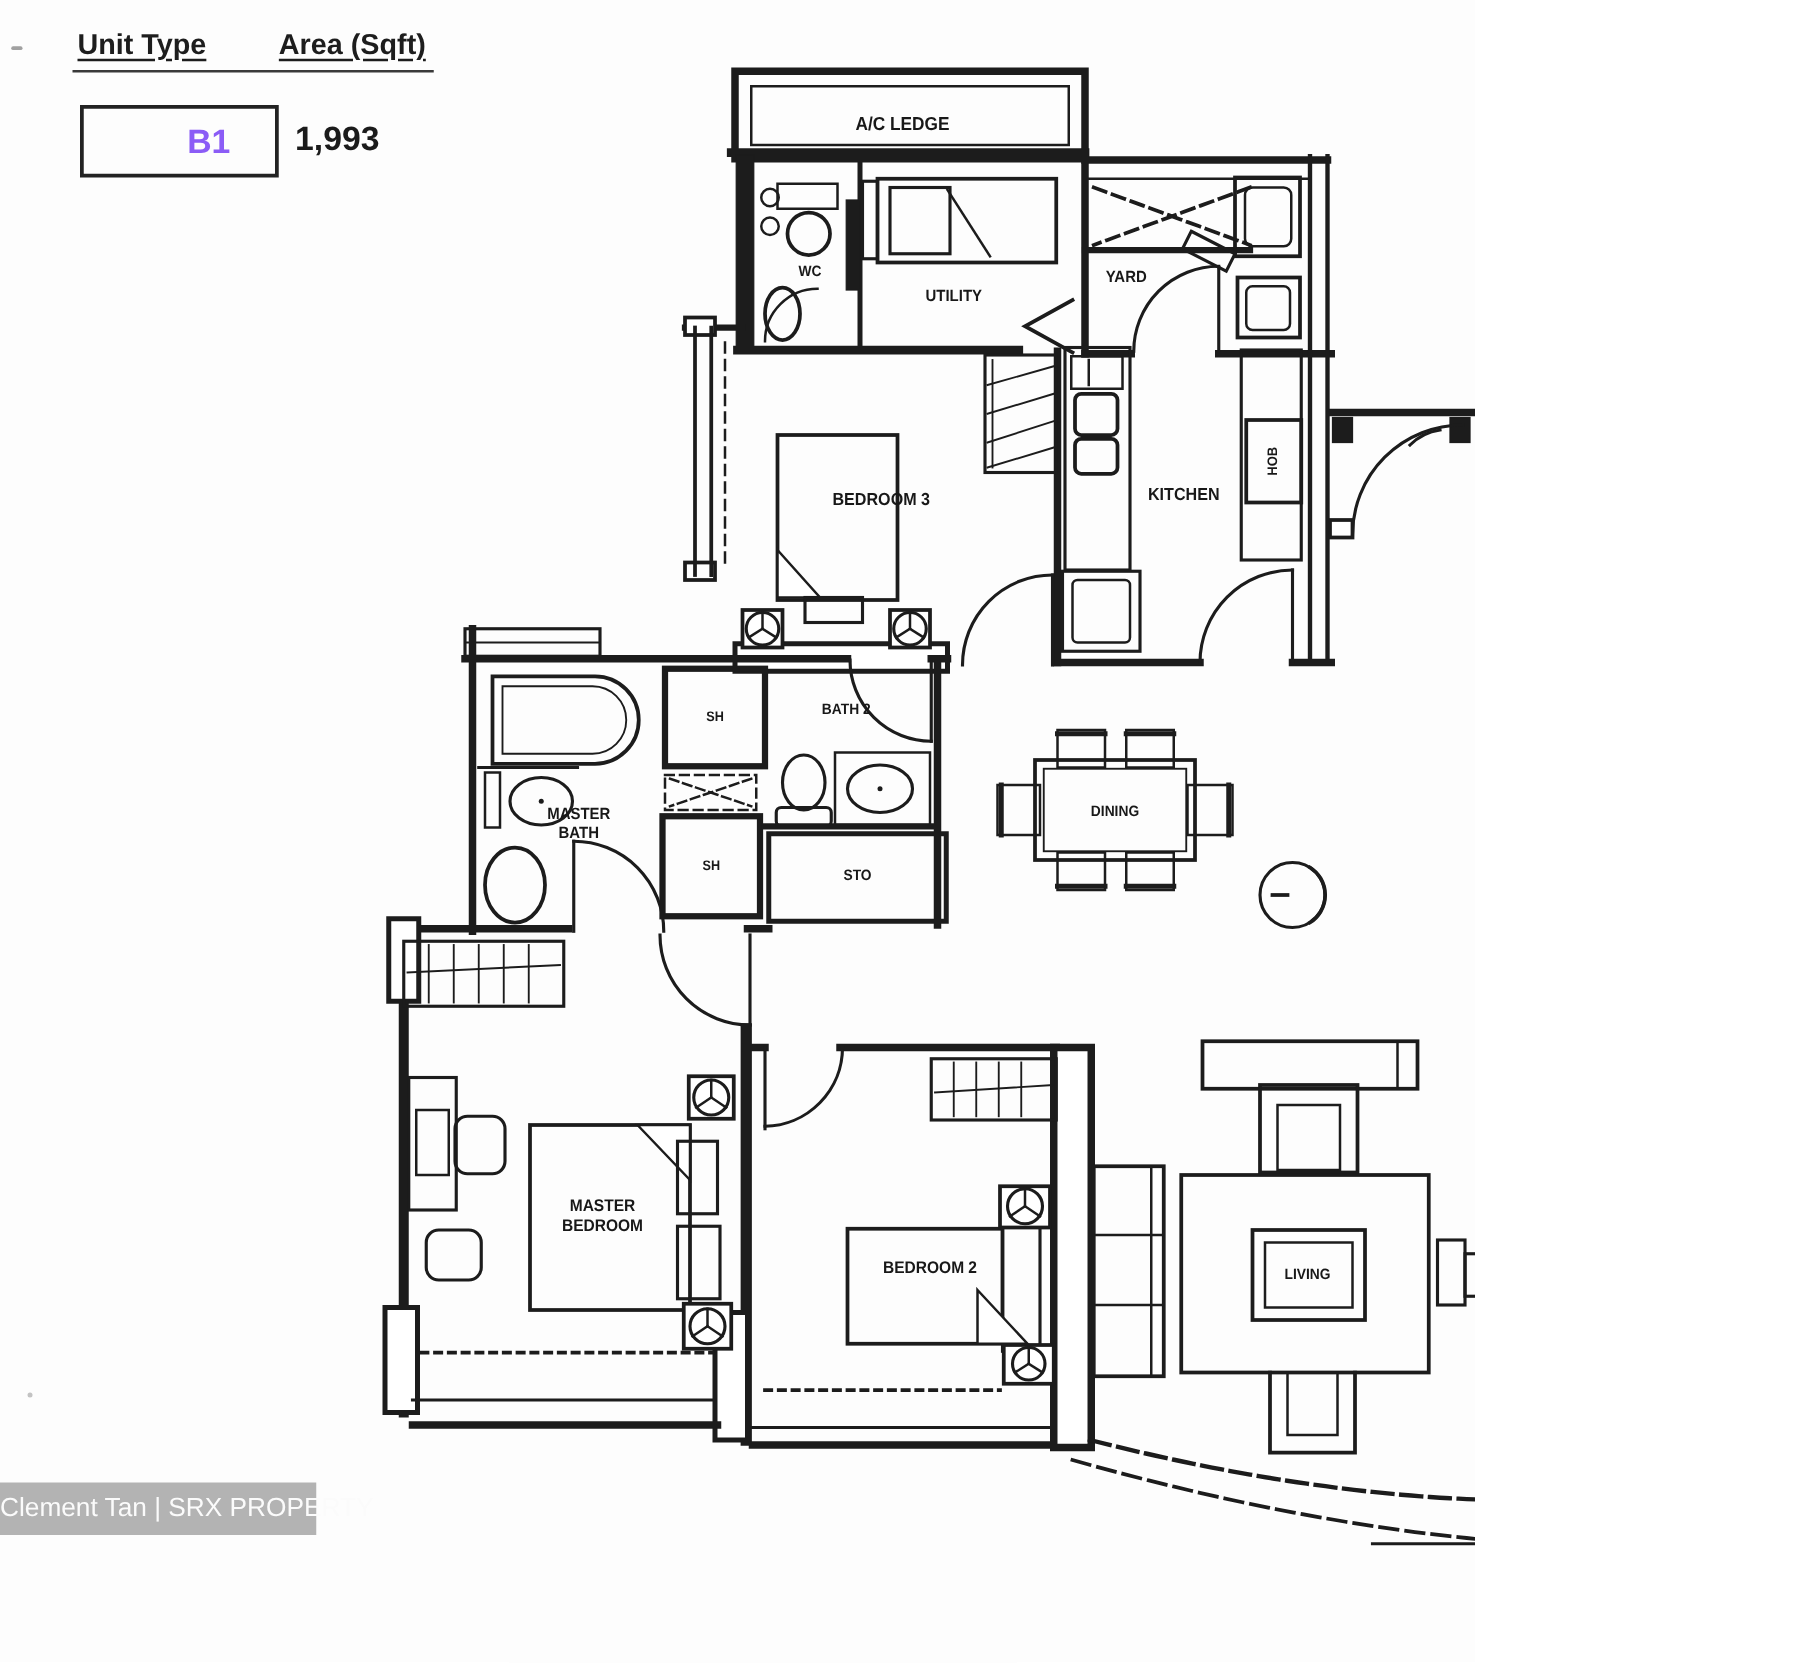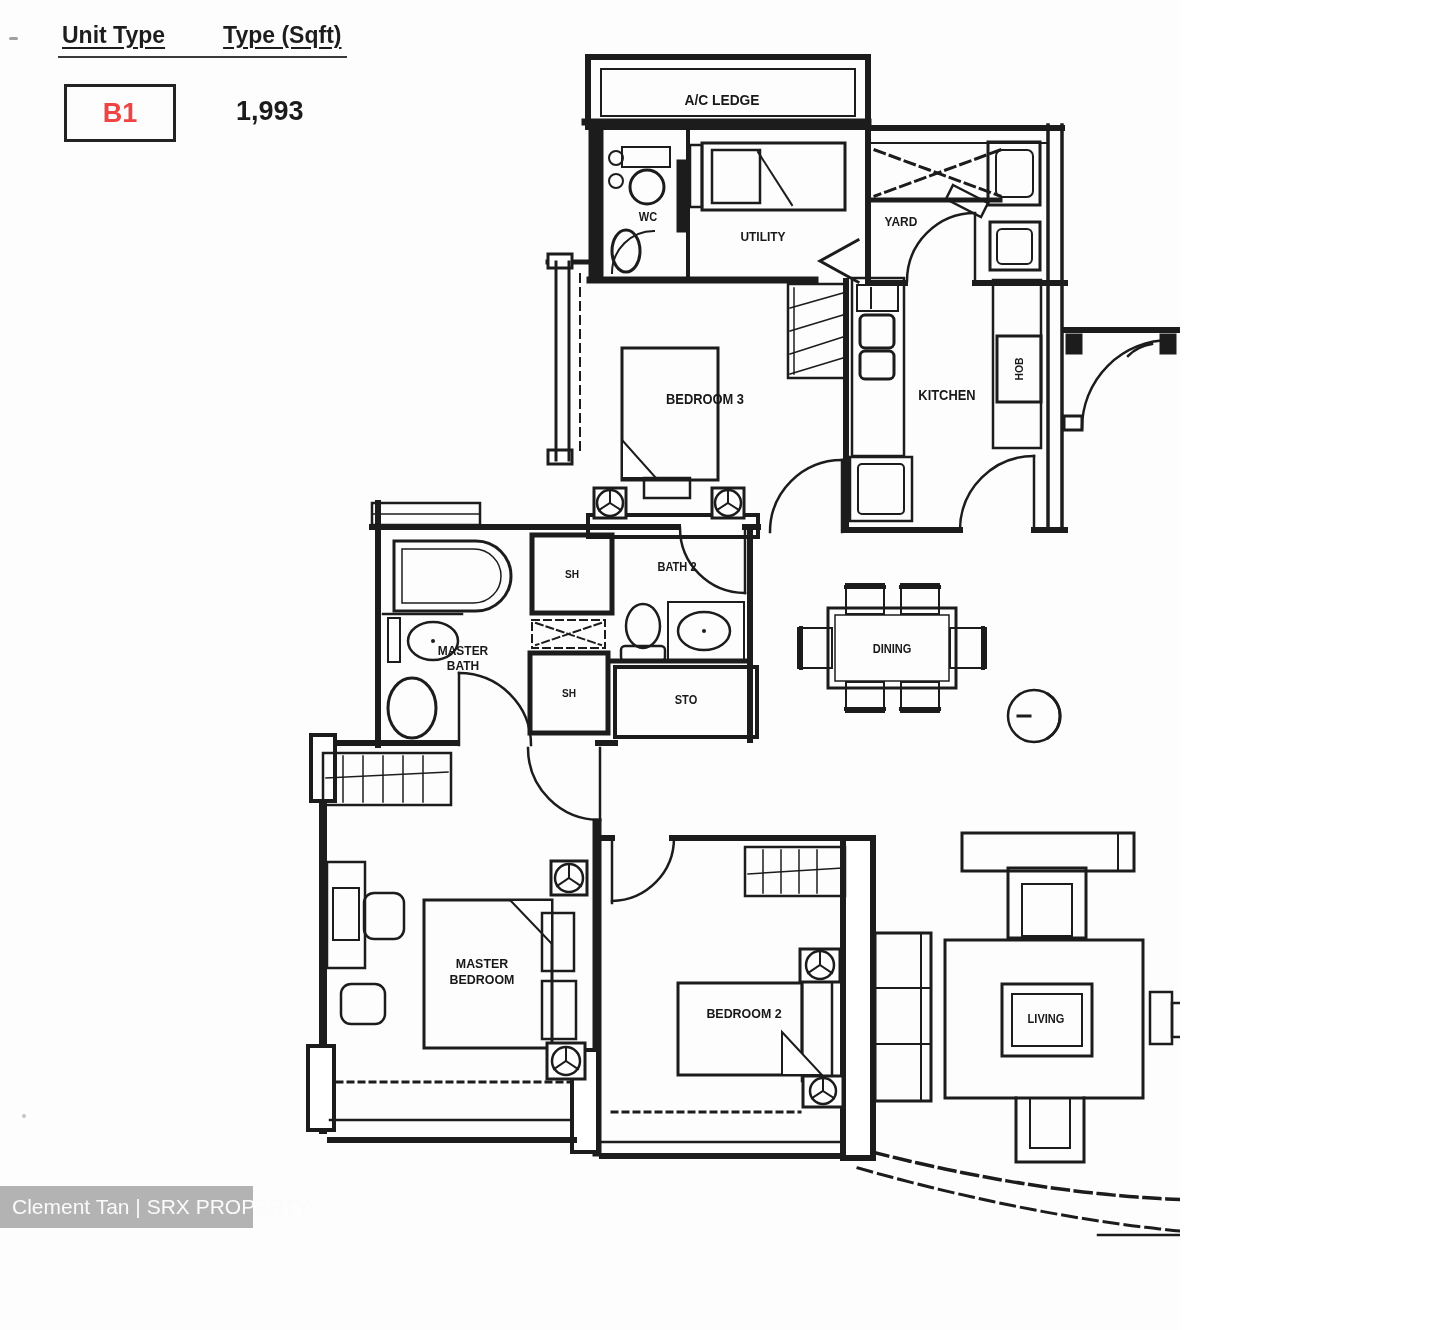--- a/index.html
+++ b/index.html
@@ -9,24 +9,24 @@
   .lbl{position:absolute;font-weight:bold;color:#181818;white-space:nowrap;
        transform:translate(-50%,-50%) scaleX(.92);letter-spacing:0;line-height:1.15;
        text-align:center;font-family:"Liberation Sans",sans-serif;}
   .lbl.vert{transform:translate(-50%,-50%) rotate(-90deg) scaleX(.95);}
   .hdr-row{position:absolute;left:58px;top:22px;display:flex;gap:58px;
            border-bottom:2px solid #3a3a3a;padding:0 6px 7px 4px;}
   .hdr-item{font-size:23px;font-weight:bold;color:#1d1d1d;text-decoration:underline;
             text-underline-offset:4px;}
   .unit-box{position:absolute;left:64px;top:84px;width:106px;height:52px;
             border:3px solid #232323;display:flex;align-items:center;justify-content:center;
-            font-size:27px;font-weight:bold;color:#ef4444;}
+            font-size:27px;font-weight:bold;color:#8b5cf6;padding-left:47px;}
   .area-val{position:absolute;left:236px;top:96px;font-size:27px;font-weight:bold;color:#1b1b1b;}
   .watermark{position:absolute;left:0;top:1186px;width:253px;height:42px;background:#b3b3b3;
-             color:#fbfbfb;font-size:21px;line-height:42px;padding-left:12px;box-sizing:border-box;
+             color:#fbfbfb;font-size:21px;line-height:42px;padding-left:0;box-sizing:border-box;
              white-space:nowrap;}
   .artifact{position:absolute;background:#8a8a8a;border-radius:2px;opacity:.8;}
 </style>
 </head>
 <body>
 
 <div class="stage">
 
 <svg width="1440" height="1330" viewBox="0 0 1440 1330">
   <g stroke="#1c1c1c" fill="none" stroke-linecap="square">
@@ -337,21 +337,21 @@
     </g>
 
     <g>
       <path d="M1344,8 C1347,19 1350,27 1353,30 C1359,19 1366,9 1374,2" stroke-width="3.5"></path>
     </g>
   </g>
 </svg>
 
   <div class="hdr-row">
     <span class="hdr-item">Unit Type</span>
-    <span class="hdr-item">Type (Sqft)</span>
+    <span class="hdr-item">Area (Sqft)</span>
   </div>
   <div class="unit-box">B1</div>
   <div class="area-val">1,993</div>
   <div class="artifact" style="left:9px;top:37px;width:9px;height:3px;"></div>
   <div class="artifact" style="left:1404px;top:1040px;width:4px;height:4px;"></div>
   <div class="artifact" style="left:22px;top:1114px;width:4px;height:4px;opacity:.5;"></div>
 
   <div class="lbl" style="left:722px;top:100px;font-size:15px;">A/C LEDGE</div>
   <div class="lbl" style="left:648px;top:218px;font-size:12px;">WC</div>
   <div class="lbl" style="left:763px;top:237px;font-size:13px;">UTILITY</div>

